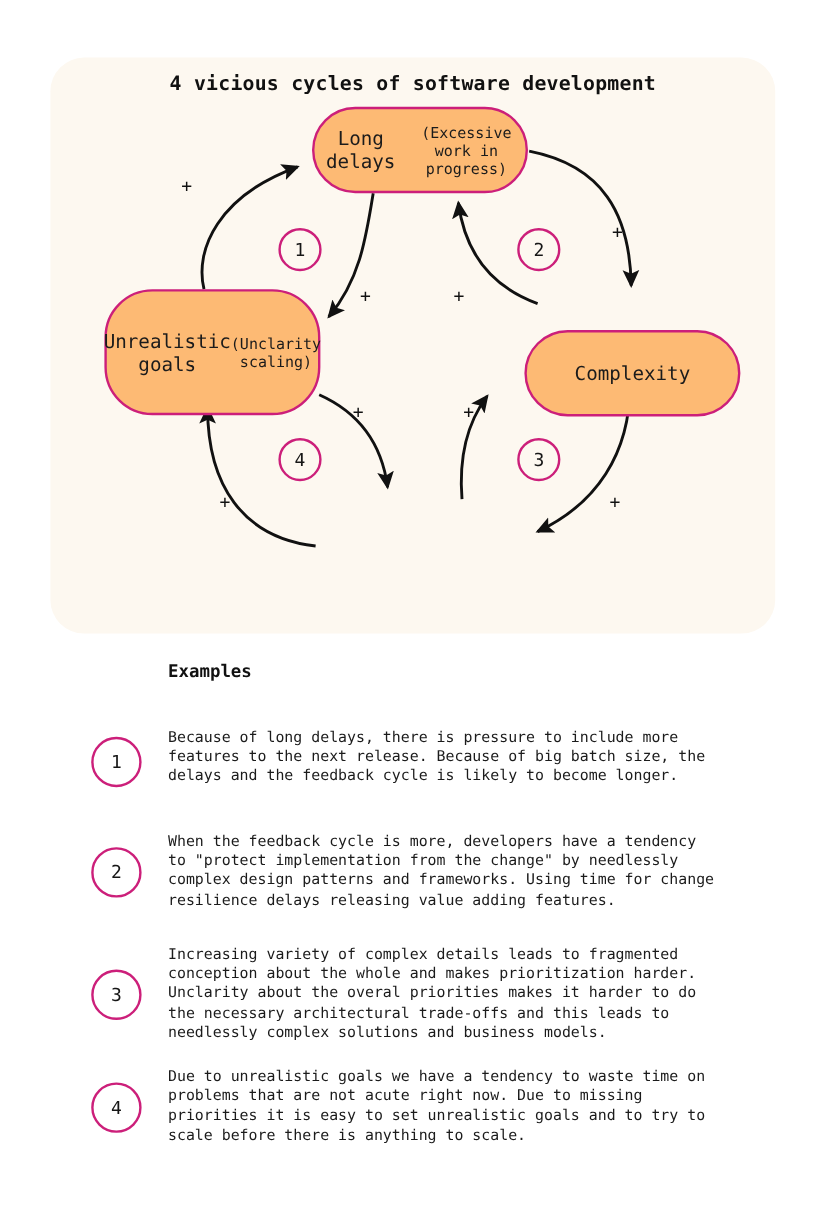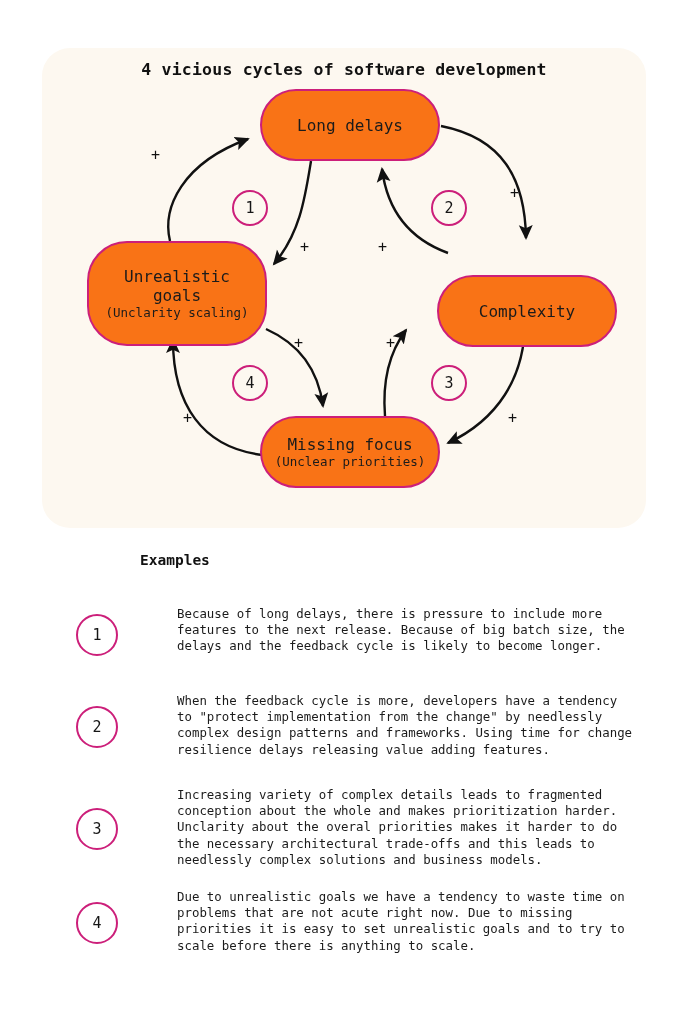--- a/index.html
+++ b/index.html
@@ -44,26 +44,26 @@
     font-family: "DejaVu Sans Mono", monospace;
     font-weight: bold;
     font-size: 16.5px;
     letter-spacing: 0.2px;
     color: #111111;
   }
 
   
   .node {
     position: absolute;
-    background: #f97316;
+    background: #fdba74;
     border: 2.6px solid #cc1f7a;
     border-radius: 40px;
     box-sizing: border-box;
     display: flex;
-    flex-direction: column;
+    flex-direction: row;
     align-items: center;
     justify-content: center;
     text-align: center;
     color: #1b1b1b;
   }
   .node .node-title {
     font-family: "DejaVu Sans Mono", monospace;
     font-size: 16px;
     line-height: 19px;
     white-space: pre-line;
@@ -150,21 +150,20 @@
   }
   .example-text {
     position: absolute;
     left: 140px;
     width: 510px;
     font-family: "DejaVu Sans Mono", monospace;
     font-size: 12.4px;
     line-height: 16.2px;
     color: #1b1b1b;
     white-space: pre-line;
-    margin-left: 37px;
   }
 
   #example-1 { top: 58px; }
   #example-1 .example-badge { top: 8px; }
   #example-1 .example-text  { top: 0px; }
 
   #example-2 { top: 145px; }
   #example-2 .example-badge { top: 13px; }
   #example-2 .example-text  { top: 0px; }
 
@@ -205,30 +204,28 @@
       <path d="M 343 368 C 340 330 349 302 364 282"></path>
 
       <path d="M 224 281 C 262 298 277 328 281 358"></path>
 
       <path d="M 221 407 C 160 400 131 356 131 292"></path>
     </g>
   </svg>
 
   <div class="node" id="node-long-delays">
     <div class="node-title">Long delays</div>
+    <div class="node-sub">(Excessive work in
+progress)</div>
   </div>
 
   <div class="node" id="node-complexity">
     <div class="node-title">Complexity</div>
   </div>
 
-  <div class="node" id="node-missing-focus">
-    <div class="node-title">Missing focus</div>
-    <div class="node-sub">(Unclear priorities)</div>
-  </div>
 
   <div class="node" id="node-unrealistic">
     <div class="node-title">Unrealistic
 goals</div>
     <div class="node-sub">(Unclarity scaling)</div>
   </div>
 
   <div class="cycle-badge" id="badge-1">1</div>
   <div class="cycle-badge" id="badge-2">2</div>
   <div class="cycle-badge" id="badge-3">3</div>

